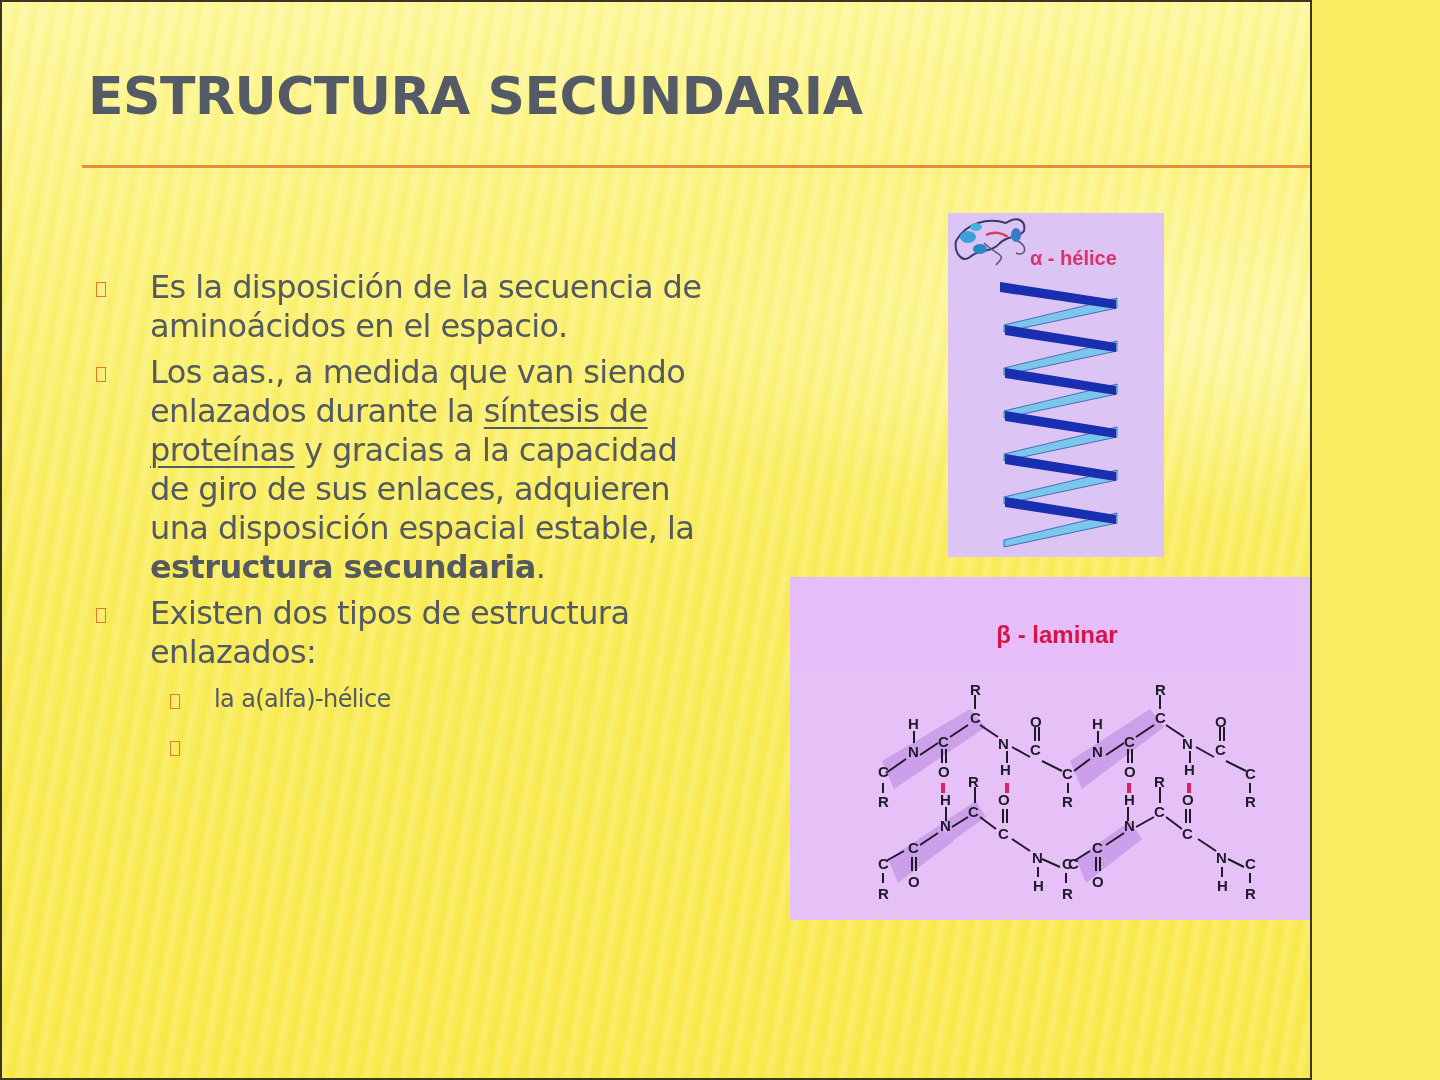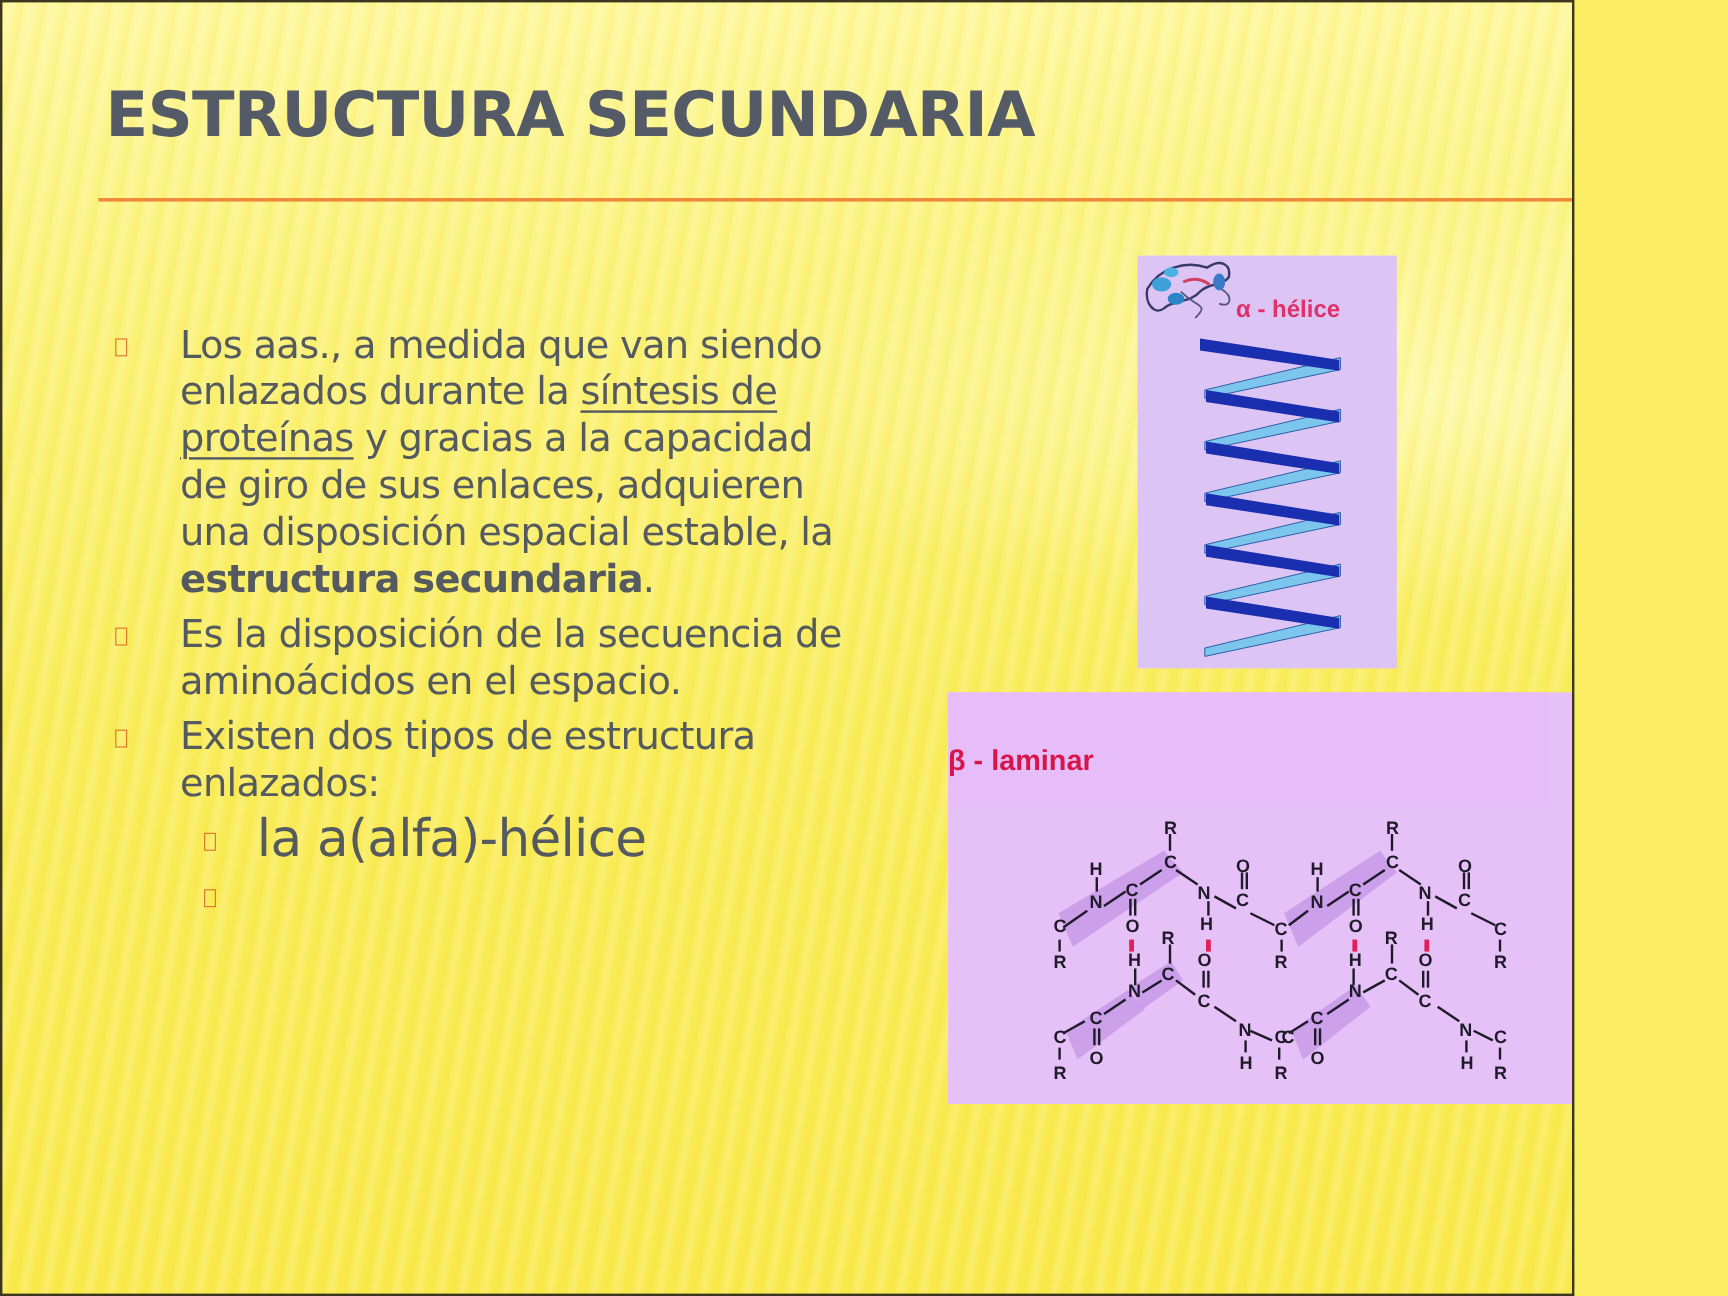--- a/index.html
+++ b/index.html
@@ -33,21 +33,21 @@
       position: absolute; left: 88px; top: 266px; width: 620px;
       font-family: "DejaVu Sans", sans-serif;
       color: #545a5f;
     }
     .item { position: relative; padding-left: 60px; font-size: 32px; line-height: 39px; letter-spacing: -0.6px; }
     .item + .item { margin-top: 7px; }
     .bullet {
       position: absolute; left: 6px; top: 14px; width: 10px; height: 15px;
       border: 1.5px solid #e07a2e; background: transparent;
     }
-    .sub { position: relative; padding-left: 124px; font-size: 43px; line-height: 39px; margin-top: 8px; letter-spacing: -0.6px; }
+    .sub { position: relative; padding-left: 124px; font-size: 24px; line-height: 39px; margin-top: 8px; letter-spacing: -0.6px; }
     .sub .bullet { left: 80px; top: 14px; }
     .u { text-decoration: underline; text-decoration-thickness: 2px; text-underline-offset: 5px; }
     .b { font-weight: bold; }
 
     
     .helix-panel {
       position: absolute; left: 946px; top: 211px; width: 216px; height: 344px;
       background: #dcc4f5;
       text-align: center;
     }
@@ -61,44 +61,44 @@
     
     .beta-panel {
       position: absolute; left: 788px; top: 575px; width: 541px; height: 343px;
       background: #e6c1f7;
     }
     .beta-head {
       position: absolute; left: 0; top: 0; width: 500px; height: 95px;
       background: #e6bdf8;
     }
     .beta-label {
-      position: absolute; left: 0; top: 44px; width: 534px; text-align: left;
+      position: absolute; left: 0; top: 44px; width: 534px; text-align: center;
       font-family: "Liberation Sans", sans-serif; font-weight: bold;
       font-size: 24px; color: #d8154a; white-space: nowrap;
     }
     .beta-panel svg { position: absolute; left: 0; top: 0; }
     .atom { font-family: "Liberation Sans", sans-serif; font-weight: bold; font-size: 15px; fill: #1e1a2a; }
   </style>
 </head>
 <body>
 
 <div class="slide">
 
   <div class="title">ESTRUCTURA SECUNDARIA</div>
   <div class="rule"></div>
 
   <div class="content">
     <div class="item">
       <span class="bullet"></span>
+      <span>Es la disposición de la secuencia de aminoácidos en el espacio.</span>
+    </div>
+
+    <div class="item">
+      <span class="bullet"></span>
       <span>Los aas., a medida que van siendo enlazados durante la </span><span class="u">síntesis de proteínas</span><span> y gracias a la capacidad de giro de sus enlaces, adquieren una disposición espacial estable, la </span><span class="b">estructura secundaria</span><span>.</span>
-    </div>
-
-    <div class="item">
-      <span class="bullet"></span>
-      <span>Es la disposición de la secuencia de aminoácidos en el espacio.</span>
     </div>
 
     <div class="item">
       <span class="bullet"></span>
       <span>Existen dos tipos de estructura enlazados:</span>
     </div>
     <div class="sub">
       <span class="bullet"></span>
       <span>la a(alfa)-hélice</span>
     </div>

